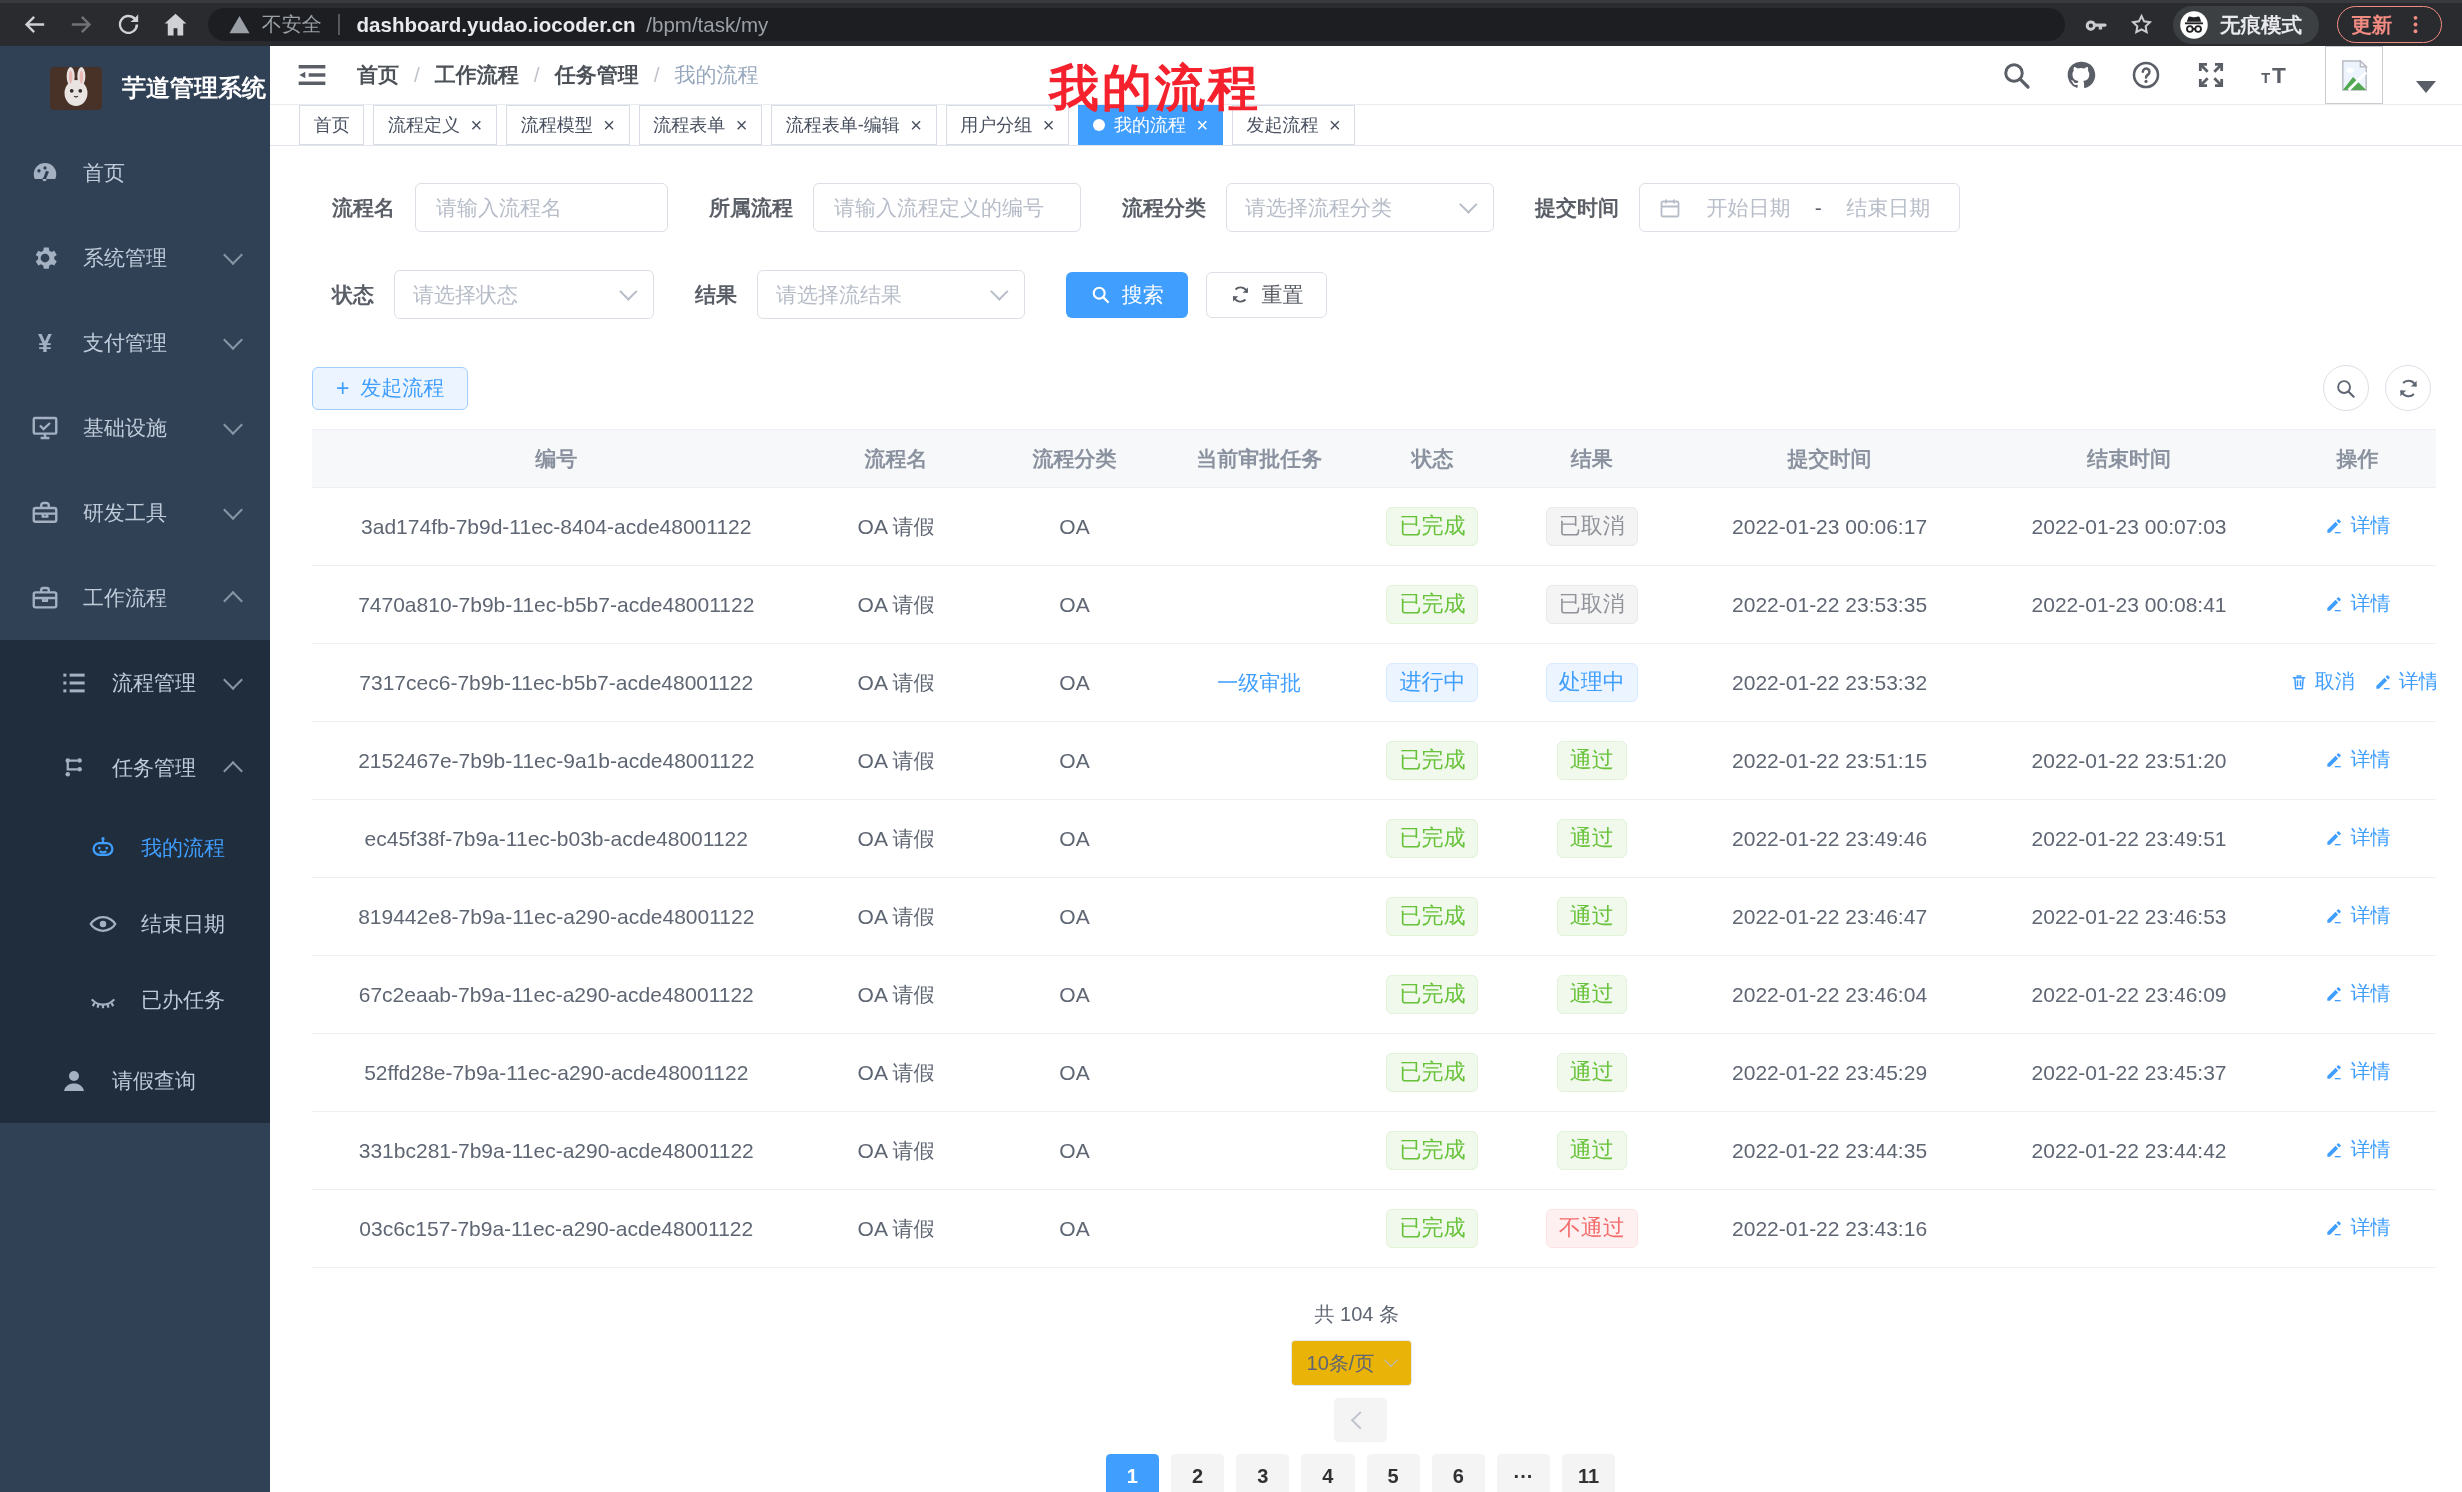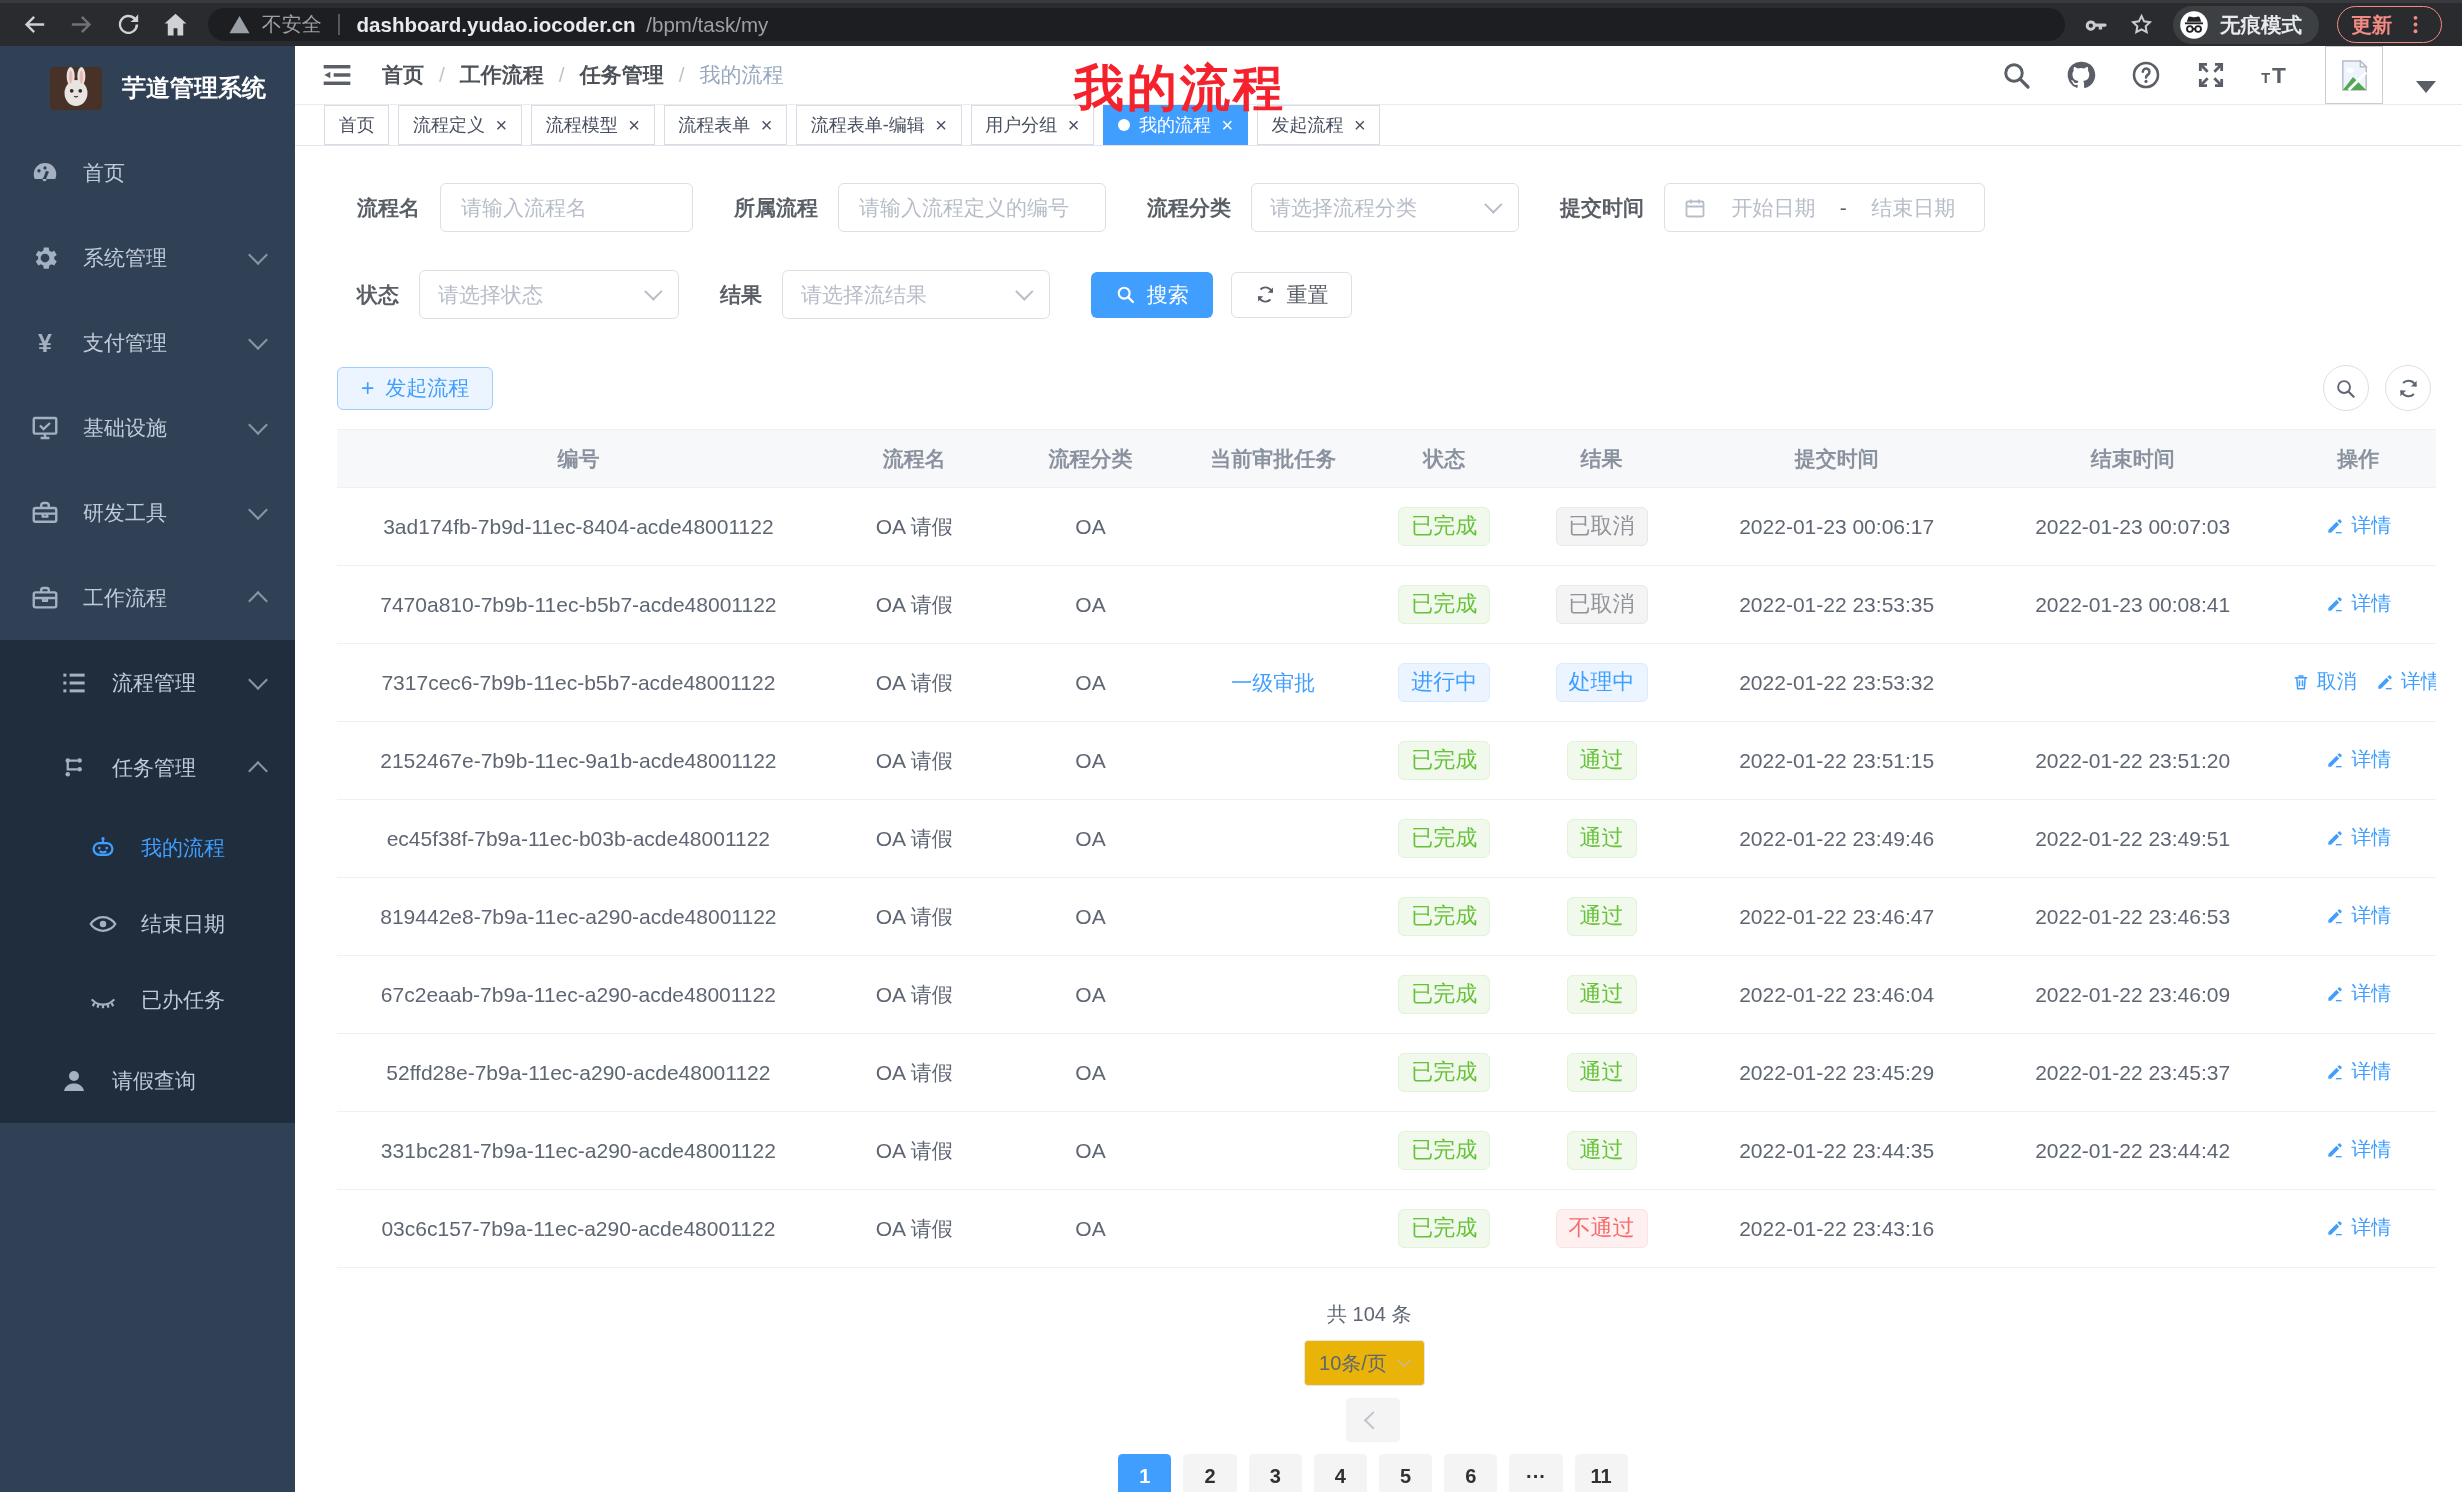--- a/index.html
+++ b/index.html
@@ -20,21 +20,21 @@
   .key-ic,.star-ic{color:#c9cbce;width:27px;height:27px;}
   .incog{height:38px;background:#3c4043;border-radius:20px;display:flex;align-items:center;gap:10.7px;padding:0 16.7px 0 6px;}
   .incog .badge-circle{width:30px;height:30px;}
   .incog-label{color:#e8eaed;font-size:20.5px;font-weight:700;}
   .update{height:35px;border:1.5px solid #f28b82;border-radius:20px;display:flex;align-items:center;gap:12px;padding:0 13.7px;}
   .update-label{color:#f28b82;font-size:20.5px;font-weight:700;}
   .vdots{color:#f28b82;width:23px;height:23px;}
 
   
   .app{display:flex;height:1446px;}
-  .sidebar{width:295px;background:#304156;flex:none;color:#bfcbd9;}
+  .sidebar{width:270px;background:#304156;flex:none;color:#bfcbd9;}
   .logo{height:84px;display:flex;align-items:center;gap:20px;padding-left:50px;}
   .logo-img{width:52px;height:43px;border-radius:4.6px;overflow:hidden;flex:none;}
   .logo-title{color:#fff;font-weight:700;font-size:24px;white-space:nowrap;}
   .side-item{height:85px;display:flex;align-items:center;font-size:21px;cursor:pointer;padding-right:30px;}
   .side-item .slabel{flex:1;margin-left:23px;white-space:nowrap;}
   .side-item.lvl1{padding-left:30px;}
   .side-item.lvl2{padding-left:59px;background:#1f2d3d;}
   .side-item.lvl3{padding-left:88px;background:#1f2d3d;height:76px;}
   .side-item .ic{color:#a3b1c2;}
   .side-item.active{color:#409eff;}

